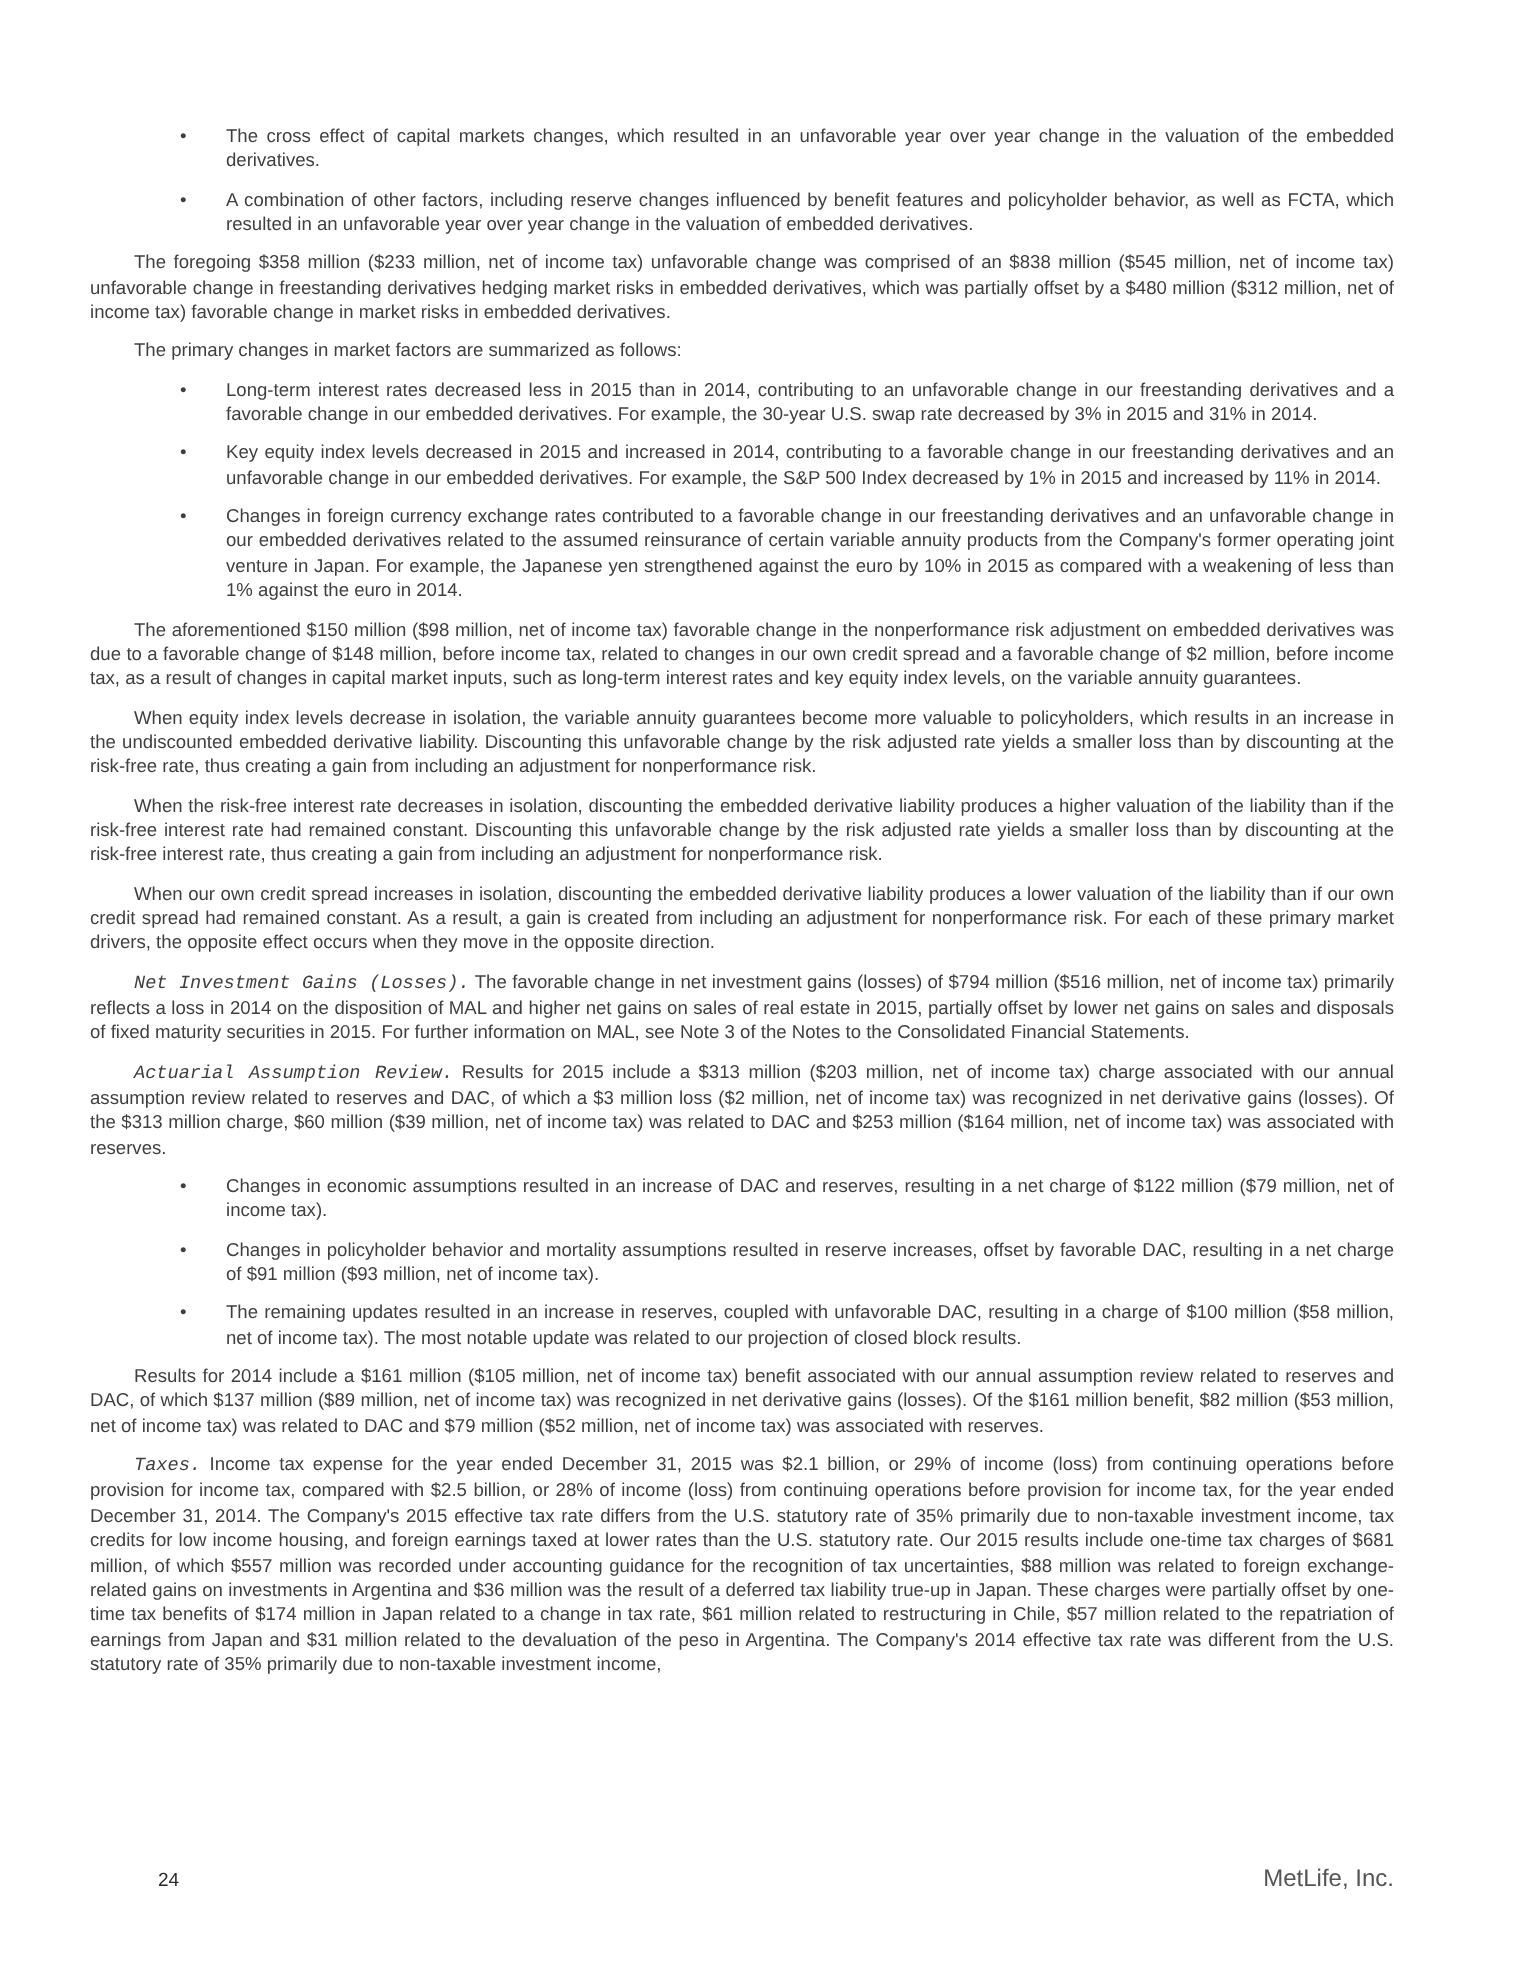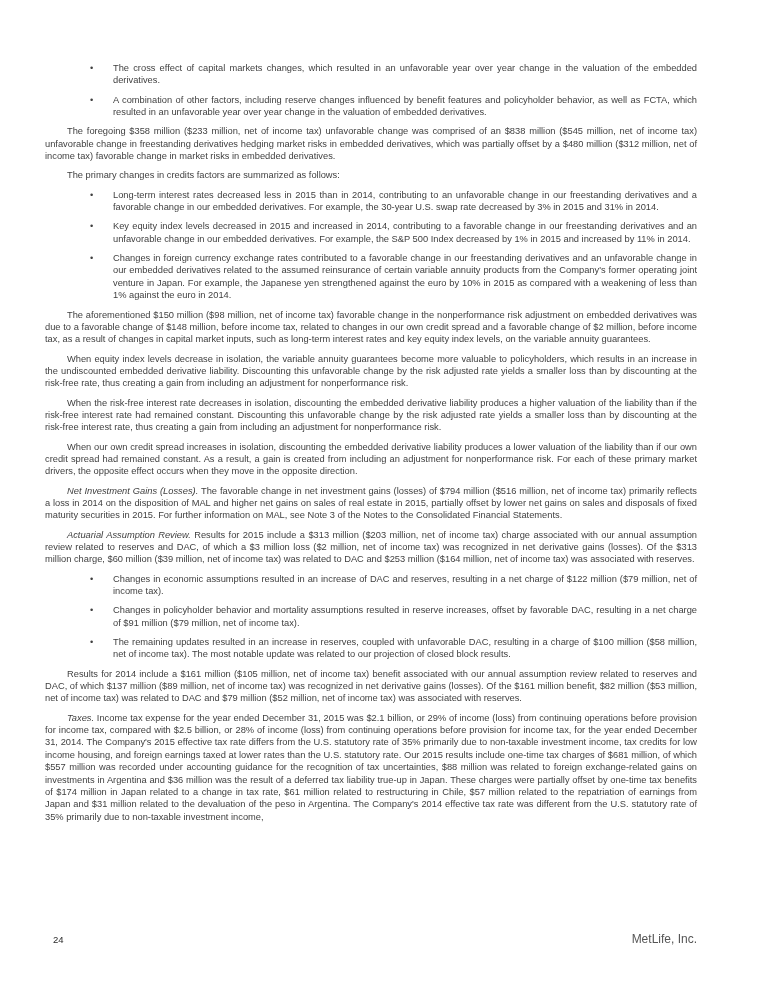--- a/index.html
+++ b/index.html
@@ -19,21 +19,21 @@
     position: absolute;
     top: 62px;
     left: 45px;
     width: 652px;
   }
   .para {
     margin: 0 0 7px 0;
     text-indent: 22px;
     text-align: justify;
   }
-  .para i { font-style: italic; }
+  .para i { font-style: italic; font-family: Liberation Mono, monospace; }
   .bullet-item {
     position: relative;
     margin: 0 0 7px 0;
     padding-left: 68px;
     text-align: justify;
   }
   .bullet-glyph {
     position: absolute;
     left: 45px;
     top: 0;
@@ -43,48 +43,48 @@
     top: 933px;
     left: 45px;
     right: 71px;
     display: flex;
     justify-content: space-between;
     align-items: baseline;
   }
   .page-num {
     font-weight: normal;
     color: #2a2a2a;
-    margin-left: 8px;
+    margin-left: 34px;
     font-size: 9.5px;
   }
   .company {
     color: #555555;
     font-size: 12px;
   }
 </style>
 </head>
 <body>
 
 <div class="page">
   <main class="content">
       <div class="bullet-item"><span class="bullet-glyph">•</span><span>The cross effect of capital markets changes, which resulted in an unfavorable year over year change in the valuation of the embedded derivatives.</span></div>
       <div class="bullet-item"><span class="bullet-glyph">•</span><span>A combination of other factors, including reserve changes influenced by benefit features and policyholder behavior, as well as FCTA, which resulted in an unfavorable year over year change in the valuation of embedded derivatives.</span></div>
       <p class="para">The foregoing $358 million ($233 million, net of income tax) unfavorable change was comprised of an $838 million ($545 million, net of income tax) unfavorable change in freestanding derivatives hedging market risks in embedded derivatives, which was partially offset by a $480 million ($312 million, net of income tax) favorable change in market risks in embedded derivatives.</p>
-      <p class="para">The primary changes in credits factors are summarized as follows:</p>
+      <p class="para">The primary changes in market factors are summarized as follows:</p>
       <div class="bullet-item"><span class="bullet-glyph">•</span><span>Long-term interest rates decreased less in 2015 than in 2014, contributing to an unfavorable change in our freestanding derivatives and a favorable change in our embedded derivatives. For example, the 30-year U.S. swap rate decreased by 3% in 2015 and 31% in 2014.</span></div>
       <div class="bullet-item"><span class="bullet-glyph">•</span><span>Key equity index levels decreased in 2015 and increased in 2014, contributing to a favorable change in our freestanding derivatives and an unfavorable change in our embedded derivatives. For example, the S&amp;P 500 Index decreased by 1% in 2015 and increased by 11% in 2014.</span></div>
       <div class="bullet-item"><span class="bullet-glyph">•</span><span>Changes in foreign currency exchange rates contributed to a favorable change in our freestanding derivatives and an unfavorable change in our embedded derivatives related to the assumed reinsurance of certain variable annuity products from the Company's former operating joint venture in Japan. For example, the Japanese yen strengthened against the euro by 10% in 2015 as compared with a weakening of less than 1% against the euro in 2014.</span></div>
       <p class="para">The aforementioned $150 million ($98 million, net of income tax) favorable change in the nonperformance risk adjustment on embedded derivatives was due to a favorable change of $148 million, before income tax, related to changes in our own credit spread and a favorable change of $2 million, before income tax, as a result of changes in capital market inputs, such as long-term interest rates and key equity index levels, on the variable annuity guarantees.</p>
       <p class="para">When equity index levels decrease in isolation, the variable annuity guarantees become more valuable to policyholders, which results in an increase in the undiscounted embedded derivative liability. Discounting this unfavorable change by the risk adjusted rate yields a smaller loss than by discounting at the risk-free rate, thus creating a gain from including an adjustment for nonperformance risk.</p>
       <p class="para">When the risk-free interest rate decreases in isolation, discounting the embedded derivative liability produces a higher valuation of the liability than if the risk-free interest rate had remained constant. Discounting this unfavorable change by the risk adjusted rate yields a smaller loss than by discounting at the risk-free interest rate, thus creating a gain from including an adjustment for nonperformance risk.</p>
       <p class="para">When our own credit spread increases in isolation, discounting the embedded derivative liability produces a lower valuation of the liability than if our own credit spread had remained constant. As a result, a gain is created from including an adjustment for nonperformance risk. For each of these primary market drivers, the opposite effect occurs when they move in the opposite direction.</p>
       <p class="para"><i>Net Investment Gains (Losses).</i> The favorable change in net investment gains (losses) of $794 million ($516 million, net of income tax) primarily reflects a loss in 2014 on the disposition of MAL and higher net gains on sales of real estate in 2015, partially offset by lower net gains on sales and disposals of fixed maturity securities in 2015. For further information on MAL, see Note 3 of the Notes to the Consolidated Financial Statements.</p>
       <p class="para"><i>Actuarial Assumption Review.</i> Results for 2015 include a $313 million ($203 million, net of income tax) charge associated with our annual assumption review related to reserves and DAC, of which a $3 million loss ($2 million, net of income tax) was recognized in net derivative gains (losses). Of the $313 million charge, $60 million ($39 million, net of income tax) was related to DAC and $253 million ($164 million, net of income tax) was associated with reserves.</p>
       <div class="bullet-item"><span class="bullet-glyph">•</span><span>Changes in economic assumptions resulted in an increase of DAC and reserves, resulting in a net charge of $122 million ($79 million, net of income tax).</span></div>
-      <div class="bullet-item"><span class="bullet-glyph">•</span><span>Changes in policyholder behavior and mortality assumptions resulted in reserve increases, offset by favorable DAC, resulting in a net charge of $91 million ($79 million, net of income tax).</span></div>
+      <div class="bullet-item"><span class="bullet-glyph">•</span><span>Changes in policyholder behavior and mortality assumptions resulted in reserve increases, offset by favorable DAC, resulting in a net charge of $91 million ($93 million, net of income tax).</span></div>
       <div class="bullet-item"><span class="bullet-glyph">•</span><span>The remaining updates resulted in an increase in reserves, coupled with unfavorable DAC, resulting in a charge of $100 million ($58 million, net of income tax). The most notable update was related to our projection of closed block results.</span></div>
       <p class="para">Results for 2014 include a $161 million ($105 million, net of income tax) benefit associated with our annual assumption review related to reserves and DAC, of which $137 million ($89 million, net of income tax) was recognized in net derivative gains (losses). Of the $161 million benefit, $82 million ($53 million, net of income tax) was related to DAC and $79 million ($52 million, net of income tax) was associated with reserves.</p>
       <p class="para"><i>Taxes.</i> Income tax expense for the year ended December 31, 2015 was $2.1 billion, or 29% of income (loss) from continuing operations before provision for income tax, compared with $2.5 billion, or 28% of income (loss) from continuing operations before provision for income tax, for the year ended December 31, 2014. The Company's 2015 effective tax rate differs from the U.S. statutory rate of 35% primarily due to non-taxable investment income, tax credits for low income housing, and foreign earnings taxed at lower rates than the U.S. statutory rate. Our 2015 results include one-time tax charges of $681 million, of which $557 million was recorded under accounting guidance for the recognition of tax uncertainties, $88 million was related to foreign exchange-related gains on investments in Argentina and $36 million was the result of a deferred tax liability true-up in Japan. These charges were partially offset by one-time tax benefits of $174 million in Japan related to a change in tax rate, $61 million related to restructuring in Chile, $57 million related to the repatriation of earnings from Japan and $31 million related to the devaluation of the peso in Argentina. The Company's 2014 effective tax rate was different from the U.S. statutory rate of 35% primarily due to non-taxable investment income,</p>
     </main>
   <footer class="footer">
     <span class="page-num">24</span>
     <span class="company">MetLife, Inc.</span>
   </footer>
 </div>
 

